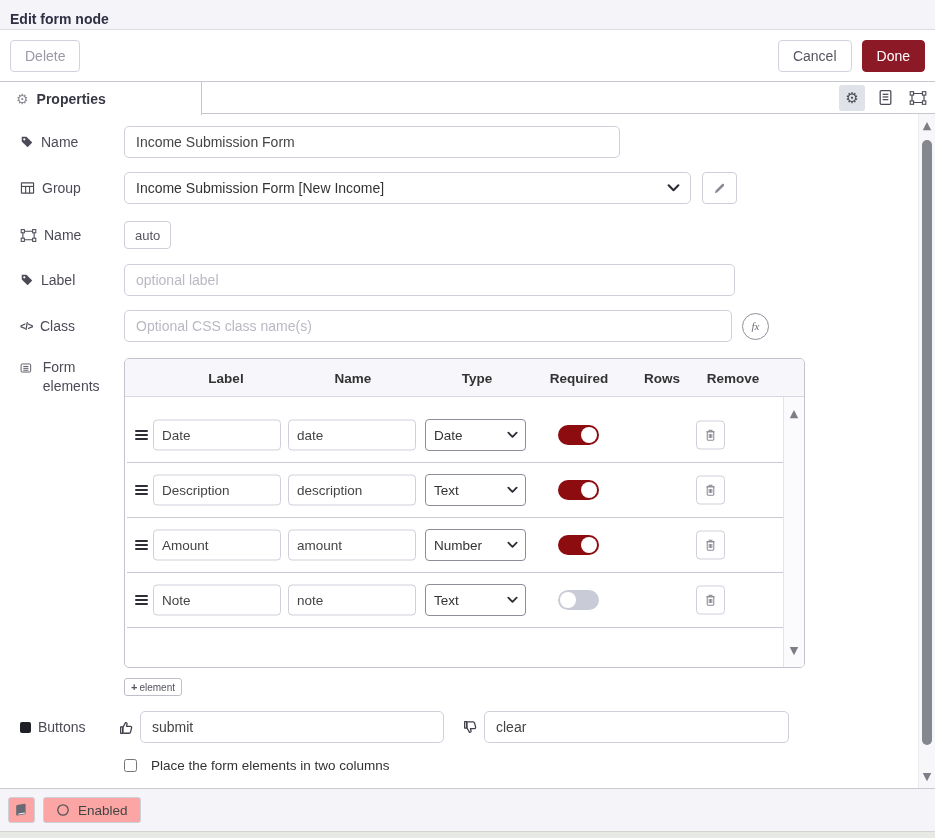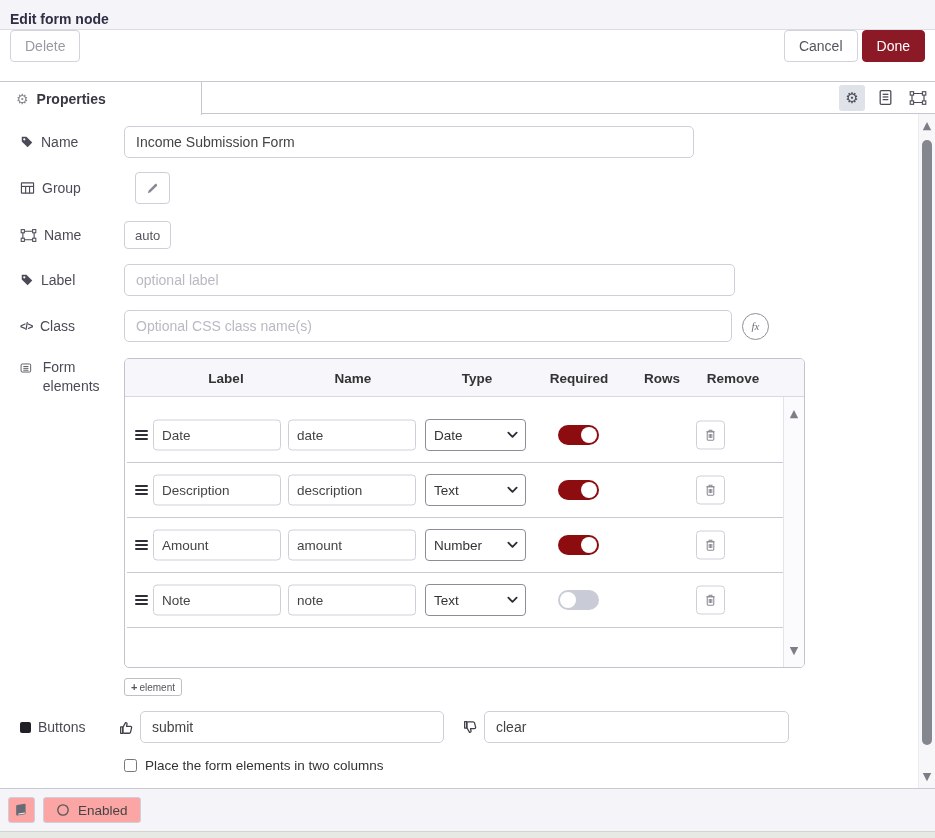--- a/index.html
+++ b/index.html
@@ -6,22 +6,22 @@
   html,body { background:#fff; }
   .dialog{position:relative;width:935px;height:838px;background:#fff;
     font-family:"Liberation Sans",sans-serif;overflow:hidden;color:#444;}
 
   
   .hdr{height:30px;background:var(--panel-bg);border-bottom:1px solid #dcdce3;
     display:flex;align-items:center;padding-left:10px;}
   .hdr-title{font-size:14px;font-weight:bold;color:#2f2f44;margin-top:8px;}
 
   
-  .actionbar{height:52px;display:flex;padding:0 10px;
-    border-bottom:1px solid #c7c7cf;background:#fff;gap:4px;}
+  .actionbar{height:52px;display:flex;align-items:center;padding:0 10px;
+    border-bottom:1px solid #c7c7cf;background:#fff;gap:10px;}
   .btn{height:32px;border-radius:4px;font-size:14px;padding:0 14px;background:#fff;
     border:1px solid #d2d2dc;color:#55555f;font-family:inherit;cursor:pointer;}
   .btn-delete{color:#9a9aa5;}
   .spacer{flex:1;}
   .btn-done{background:var(--accent);border:1px solid var(--accent);color:#fff;}
 
   
   .tabbar{height:32px;border-bottom:1px solid #c7c7cf;display:flex;background:#fff;}
   .tab{width:202px;height:33px;margin-bottom:-1px;background:#fff;z-index:1;
     border-right:1px solid #c7c7cf;display:flex;align-items:center;gap:8px;
@@ -87,21 +87,21 @@
   .add-el{position:absolute;left:124px;top:678px;height:18px;border:1px solid #bfbfc9;
     border-radius:3px;background:#fff;font-size:10px;color:#55555f;padding:0 6px;
     font-family:inherit;cursor:pointer;display:flex;align-items:center;gap:2px;}
   .add-el b{font-size:11px;}
 
   
   .thumb{display:flex;align-items:center;}
   .thumb.down svg{transform:rotate(180deg) scaleX(-1);}
 
   
-  .chk-row{position:absolute;left:124px;top:758px;display:flex;align-items:center;gap:8px;
+  .chk-row{position:absolute;left:124px;top:758px;display:flex;align-items:center;gap:14px;
     font-size:13.5px;color:#333;}
   .chk-row input{width:13px;height:13px;accent-color:#fff;}
 
   
   .main-scroll{position:absolute;top:114px;right:0;width:17px;height:674px;
     background:#f7f7fa;border-left:1px solid #ebebf0;}
   .main-scroll .arr{position:absolute;left:50%;transform:translateX(-50%);}
   .main-scroll .arr.up{top:6px;} .main-scroll .arr.down{bottom:6px;}
   .thumbbar{position:absolute;left:3px;top:26px;width:10px;height:605px;border-radius:5px;background:#85878f;}
 
@@ -160,33 +160,41 @@
   </div>
 
   <div class="frow" style="top:126px;">
     <div class="flabel">
       <svg width="14" height="14" viewBox="0 0 16 16">
         <path d="M2 2h5.3L14 8.7 8.7 14 2 7.3Z" fill="#4b4b57"></path>
           <circle cx="4.9" cy="4.9" r="1.3" fill="#fff"></circle>
       </svg>
       <span>Name</span>
     </div>
-    <input class="text" style="width: 570px;" type="text" value="Income Submission Form">
+    <input class="text" style="width: 496px;" type="text" value="Income Submission Form">
   </div>
 
   <div class="frow" style="top:172px;">
     <div class="flabel">
       <svg width="15" height="14" viewBox="0 0 16 15" fill="none" stroke="#4b4b57" stroke-width="1.2">
         <rect x="1.5" y="2" width="13" height="11" rx="0.5"></rect>
         <line x1="1.5" y1="5.8" x2="14.5" y2="5.8"></line>
           <line x1="6" y1="5.8" x2="6" y2="13"></line>
           <line x1="10.2" y1="5.8" x2="10.2" y2="13"></line>
       </svg>
       <span>Group</span>
     </div>
+    <span class="selwrap">
+      <select class="grp-select">
+        <option>Income Submission Form [New Income]</option>
+      </select>
+      <svg class="chev" width="13" height="9" viewBox="0 0 12 8" fill="none" stroke="#2e2e38" stroke-width="2" stroke-linecap="round" stroke-linejoin="round">
+          <path d="M1.5 1.5L6 6l4.5-4.5"></path>
+        </svg>
+    </span>
     <button class="sq-btn" style="margin-left:11px;">
       <svg width="15" height="15" viewBox="0 0 16 16">
         <path d="M3 13l.9-2.8 6.9-6.9c.4-.4 1.1-.4 1.5 0l.4.4c.4.4.4 1.1 0 1.5l-6.9 6.9L3 13z" fill="#8a8a94"></path>
       </svg>
     </button>
   </div>
 
   <div class="frow" style="top:219px;">
     <div class="flabel">
       <svg width="17" height="15" viewBox="0 0 18 16" fill="none">

